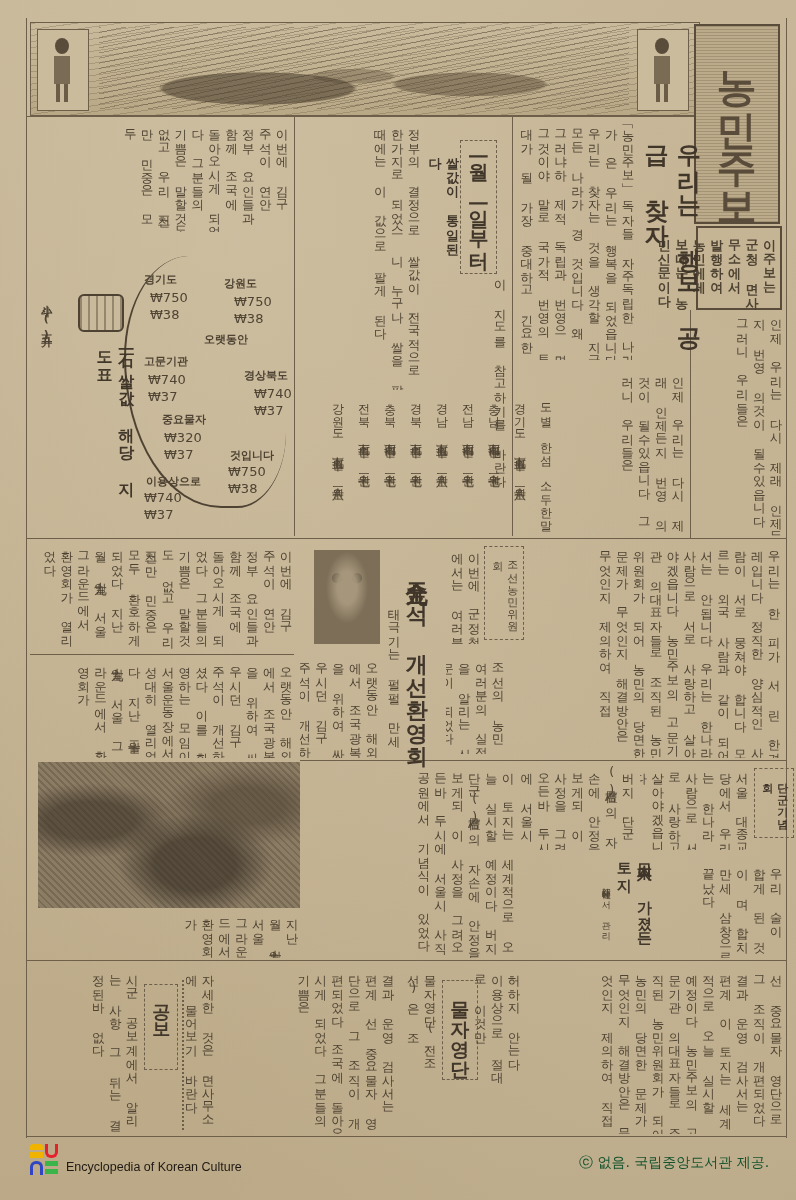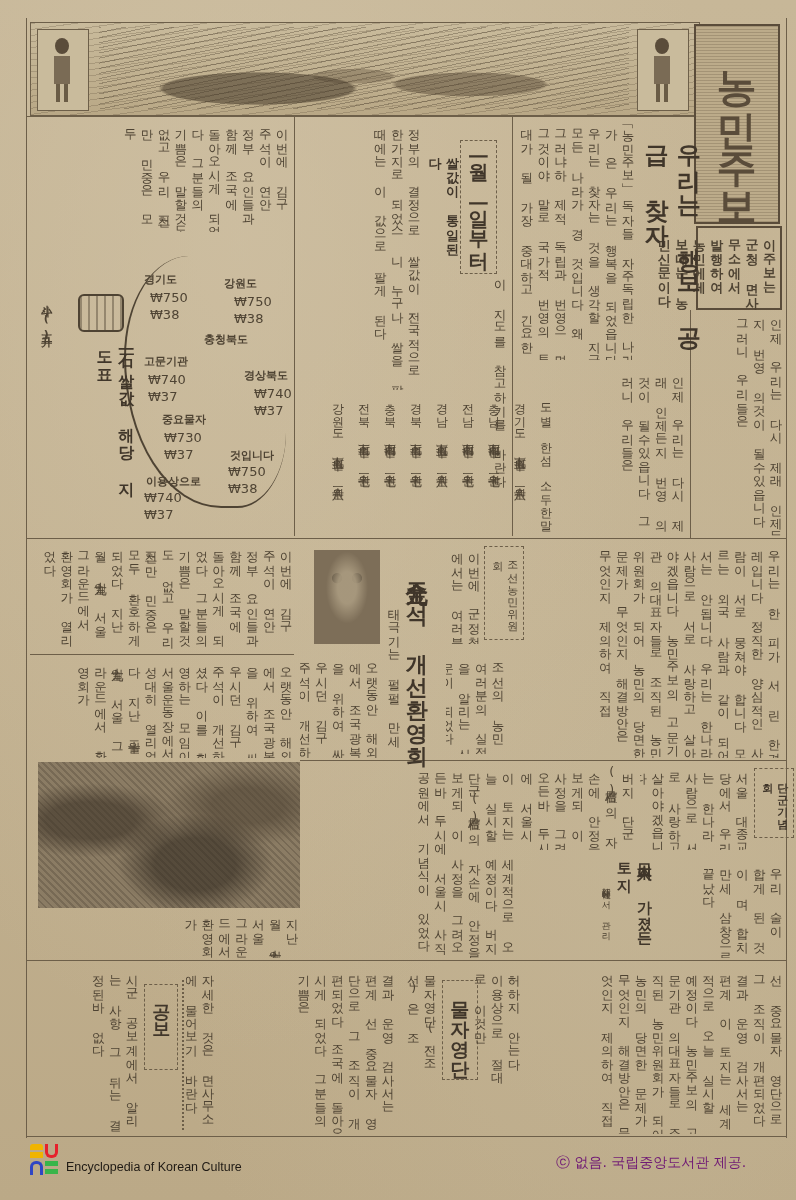--- a/index.html
+++ b/index.html
@@ -64,21 +64,21 @@
   
   .price-table{left:296px;top:395px;width:258px;height:160px;}
   .price-col{position:absolute;top:0;width:22px;height:160px;font-size:12px;}
 
   
   .logo{left:30px;top:1140px;width:220px;height:40px;}
   .logo-mark{position:absolute;left:0;top:2px;width:30px;height:34px;}
   .logo-mark span{position:absolute;display:block;}
   .logo-ko{position:absolute;left:34px;top:0;font-size:17px;font-weight:bold;color:#1f1a14;white-space:nowrap;}
   .logo-en{position:absolute;left:36px;top:20px;font-size:12.5px;color:#1f1a14;white-space:nowrap;font-family:"Liberation Sans",sans-serif;}
-  .credit{left:556px;top:1154px;font-size:14px;color:#701a75;white-space:nowrap;}
+  .credit{left:579px;top:1154px;font-size:14px;color:#14532d;white-space:nowrap;}
 </style>
 </head>
 <body>
 
 <div class="paper">
 
   <div class="rule-v" style="left:26px;top:18px;height:1120px;"></div>
   <div class="rule-v" style="left:786px;top:18px;height:1120px;"></div>
   <div class="rule-h" style="left:26px;top:1136px;width:760px;"></div>
 
@@ -155,30 +155,30 @@
     <div class="ricebag"></div>
     <div class="abs vtext" style="left:4px;top:60px;font-size:11px;font-weight:bold;">小斗 (五升)</div>
     <div class="abs vtext headline" style="left:60px;top:104px;font-size:16px;height:150px;">一石 쌀값 해당 지도표</div>
 
     <div class="map-label" style="left:110px;top:36px;">경기도</div>
     <div class="map-price" style="left:116px;top:54px;">₩<span>750</span><br>₩<span>38</span></div>
 
     <div class="map-label" style="left:190px;top:40px;">강원도</div>
     <div class="map-price" style="left:200px;top:58px;">₩<span>750</span><br>₩<span>38</span></div>
 
-    <div class="map-label" style="left:170px;top:96px;">충청북도</div>
+    <div class="map-label" style="left:170px;top:96px;">오랫동안</div>
 
     <div class="map-label" style="left:110px;top:118px;">고문기관</div>
     <div class="map-price" style="left:114px;top:136px;">₩<span>740</span><br>₩<span>37</span></div>
 
     <div class="map-label" style="left:210px;top:132px;">경상북도</div>
     <div class="map-price" style="left:220px;top:150px;">₩<span>740</span><br>₩<span>37</span></div>
 
     <div class="map-label" style="left:128px;top:176px;">중요물자</div>
-    <div class="map-price" style="left:130px;top:194px;">₩<span>730</span><br>₩<span>37</span></div>
+    <div class="map-price" style="left:130px;top:194px;">₩<span>320</span><br>₩<span>37</span></div>
 
     <div class="map-label" style="left:196px;top:212px;">것입니다</div>
     <div class="map-price" style="left:194px;top:228px;">₩<span>750</span><br>₩<span>38</span></div>
 
     <div class="map-label" style="left:112px;top:238px;">이용상으로</div>
     <div class="map-price" style="left:110px;top:254px;">₩<span>740</span><br>₩<span>37</span></div>
   </div>
 
   <div class="abs photo" style="left:314px;top:550px;width:66px;height:94px;"></div>
   <div class="abs vtext headline" style="left:402px;top:565px;height:200px;font-size:22px;">金九주석 개선환영회</div>

